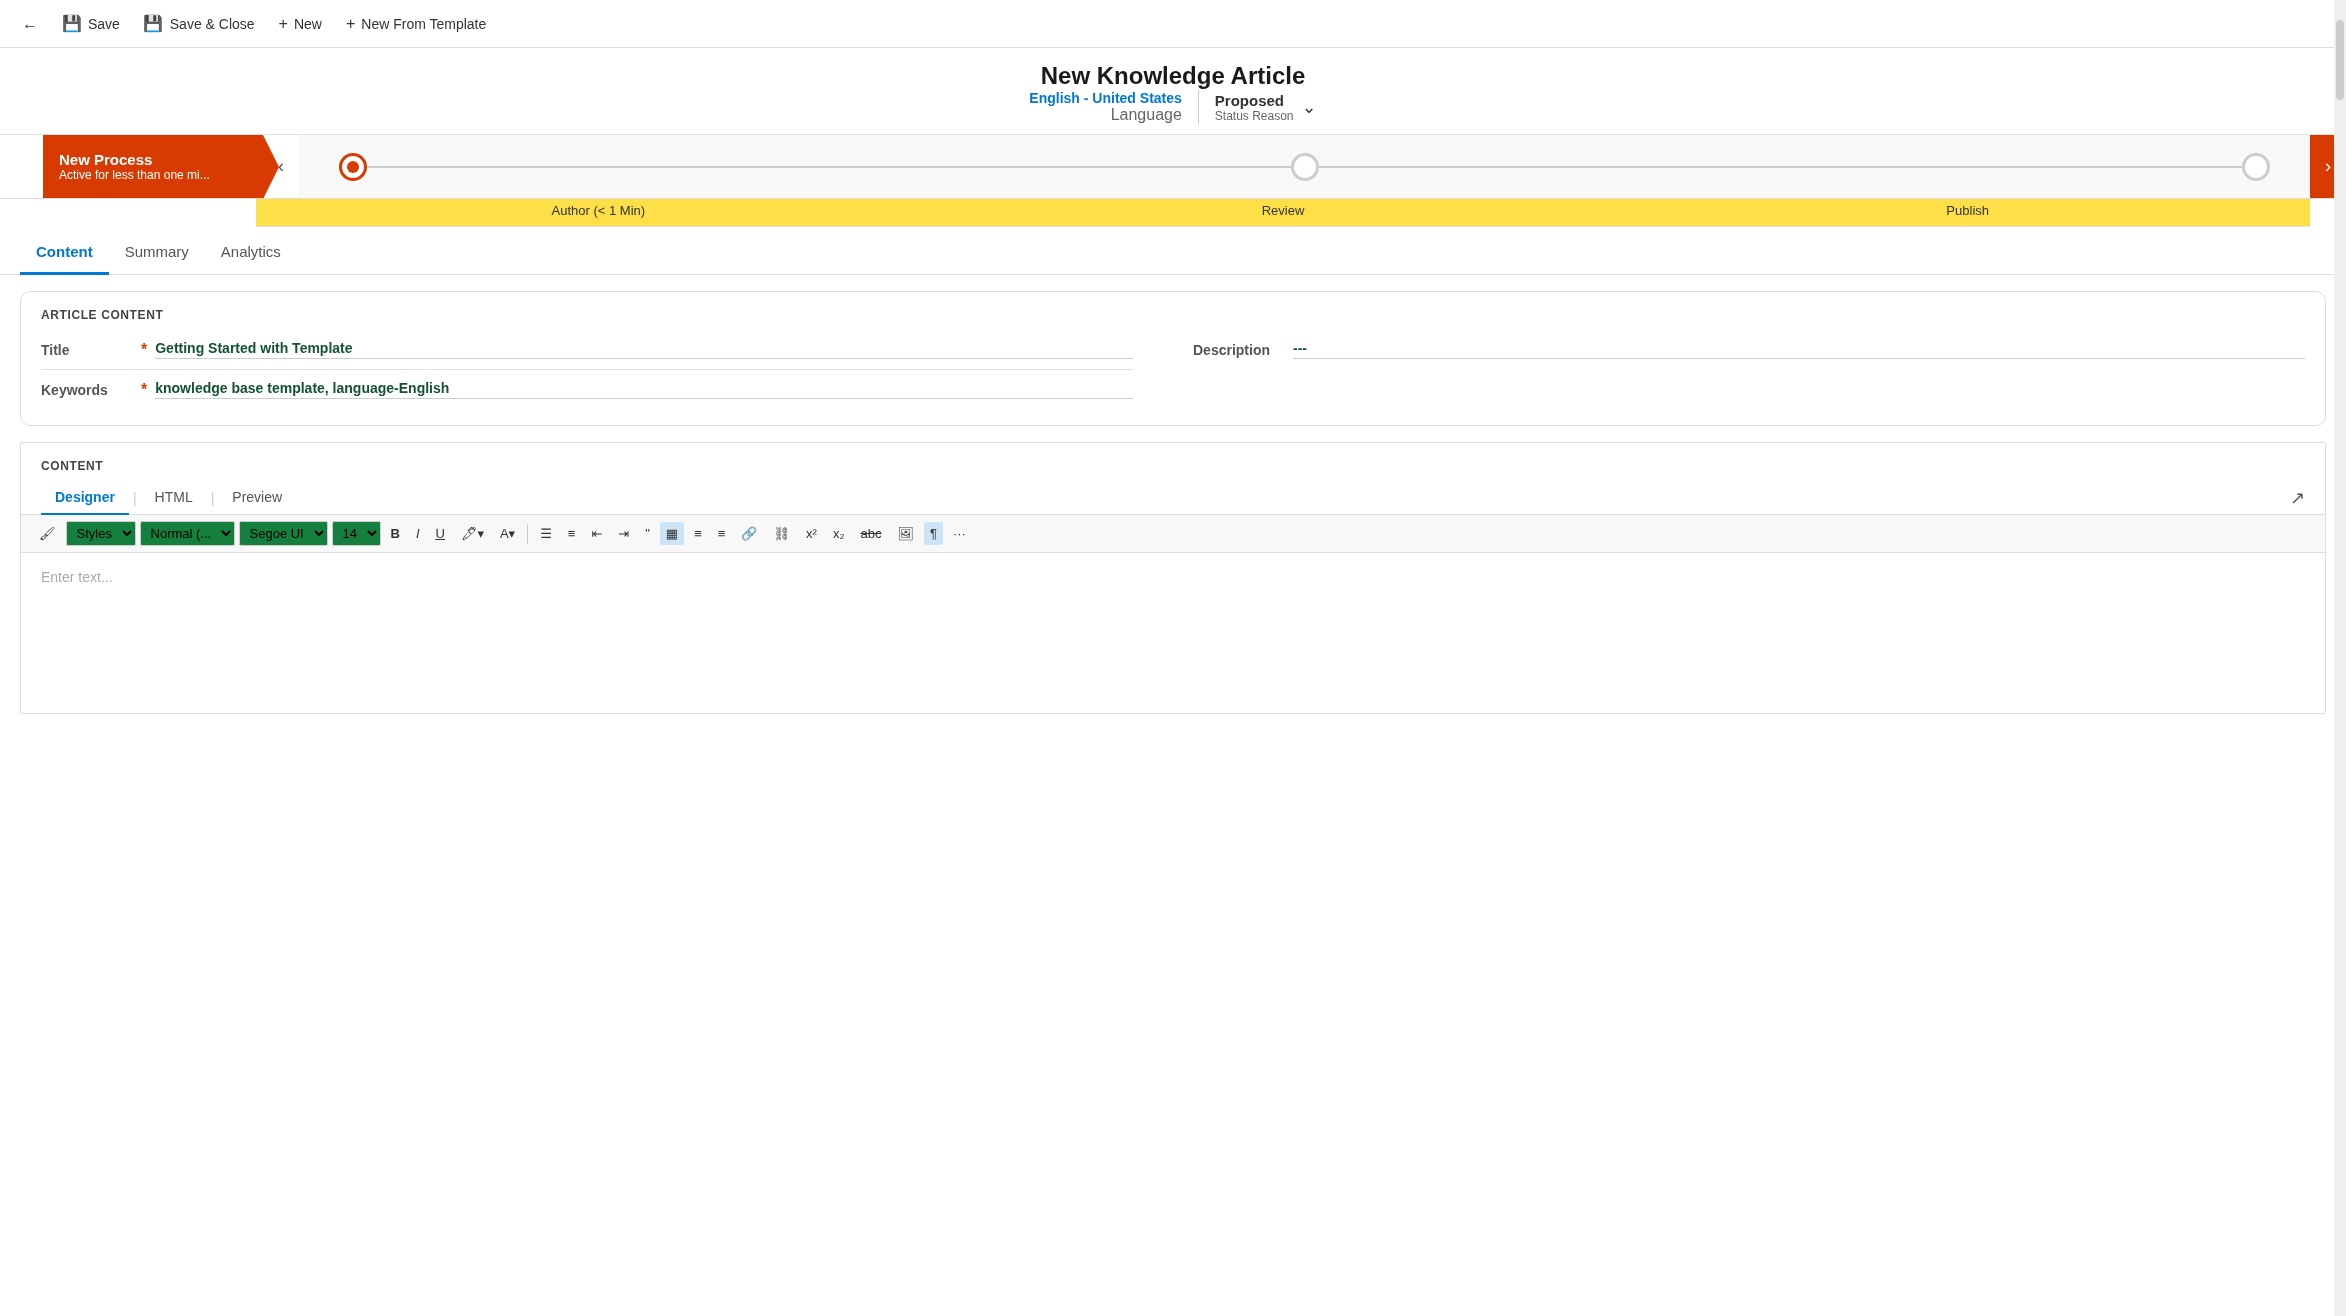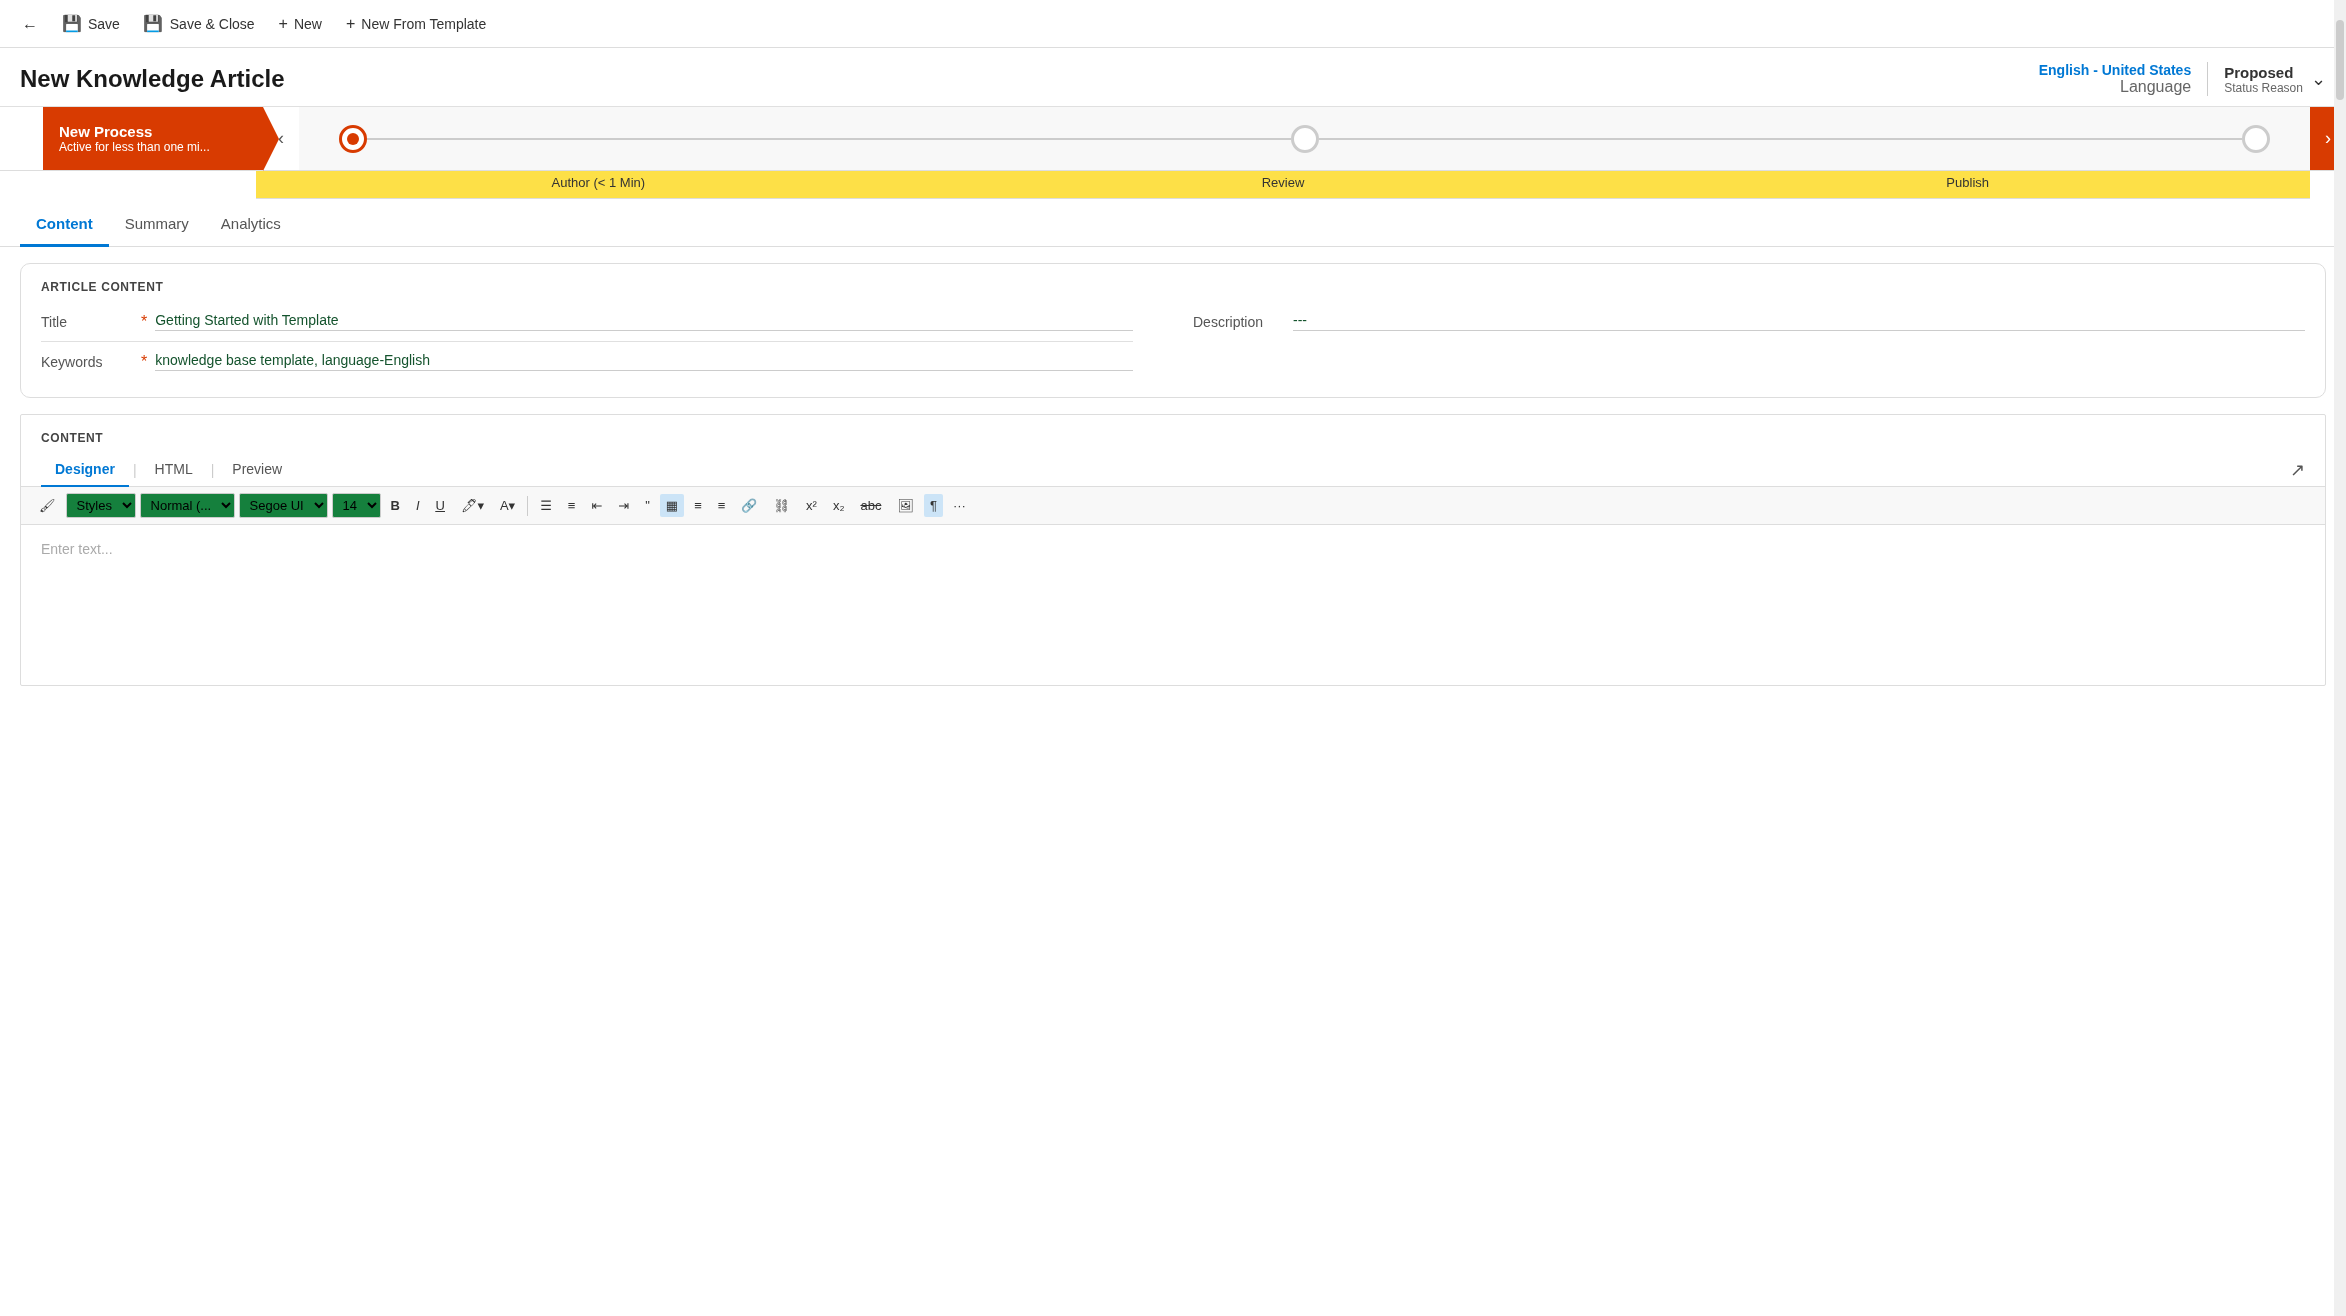--- a/index.html
+++ b/index.html
@@ -33,20 +33,21 @@
       font-size: 16px; color: #333;
     }
 
     
     .page-header {
       display: flex;
       align-items: center;
       justify-content: space-between;
       padding: 14px 20px 10px 20px;
       border-bottom: 1px solid #e0e0e0;
+      flex-direction: column;
     }
     .page-title {
       font-size: 24px;
       font-weight: 600;
       color: #1a1a1a;
     }
     .header-right {
       display: flex;
       align-items: center;
       gap: 0;
@@ -165,20 +166,21 @@
       letter-spacing: 0.05em;
       color: #444;
       padding: 16px 20px 8px 20px;
       text-transform: uppercase;
     }
     .fields-grid {
       display: grid;
       grid-template-columns: 1fr 1fr;
       padding: 0 20px 16px 20px;
       gap: 0;
+      font-weight: bold;
     }
     .field-row {
       display: flex;
       align-items: center;
       padding: 10px 0;
       border-bottom: 1px solid #e0e0e0;
     }
     .field-row:last-child { border-bottom: none; }
     .field-label {
       min-width: 100px;

